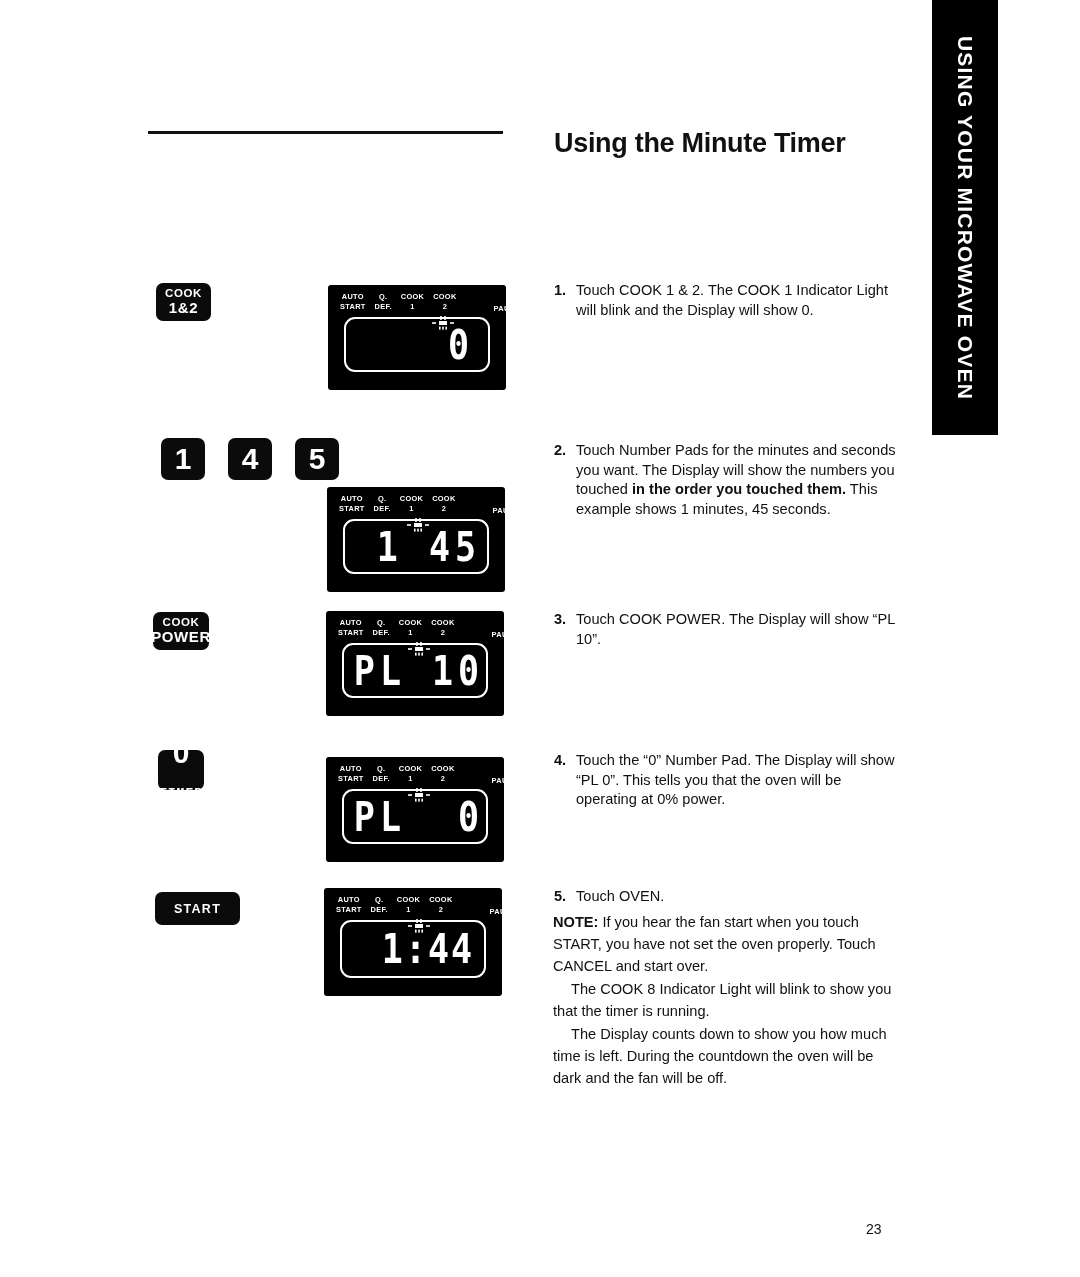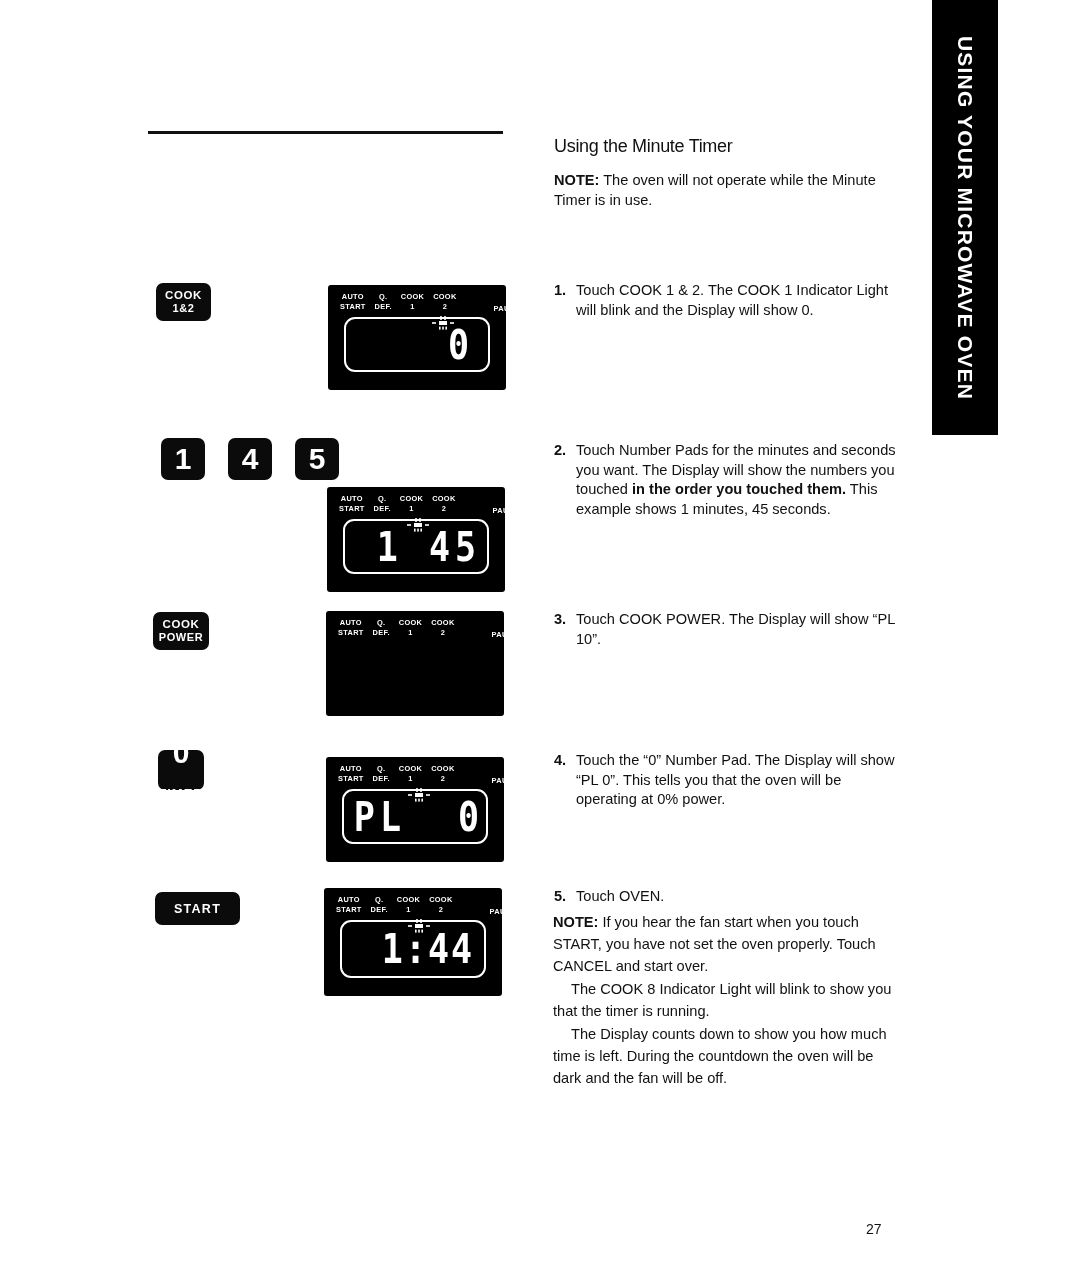--- a/index.html
+++ b/index.html
@@ -32,23 +32,23 @@
   .rule{
     position:absolute;left:148px;top:131px;width:355px;height:3px;
     background:#111;
   }
 
   
   .col-right{
     position:absolute;left:554px;top:120px;width:350px;
   }
   h1.title{
-    margin:16px 0 14px 0;
-    font-size:18px;
-    font-weight:normal;
+    margin:8px 0 14px 0;
+    font-size:27px;
+    font-weight:bold;
     letter-spacing:-0.3px;
     font-family:"Liberation Sans", sans-serif;
   }
   .para{
     font-size:14.6px;
     line-height:19.5px;
     margin:0 0 9px 0;
   }
   .para b{font-weight:bold;}
 
@@ -83,23 +83,23 @@
     border-radius:7px;
     display:flex;flex-direction:column;
     align-items:center;justify-content:center;
     text-align:center;
     font-family:"Liberation Sans", sans-serif;
     font-weight:bold;
     letter-spacing:0.6px;
     line-height:1.12;
   }
   .key .l1{font-size:11.5px;}
-  .key .l2{font-size:11px;}
+  .key .l2{font-size:15px;}
   .key.big .l1{font-size:30px;letter-spacing:0;line-height:1;}
-  .key.big .l2{font-size:13px;letter-spacing:1px;margin-top:19px;}
+  .key.big .l2{font-size:13px;letter-spacing:1px;margin-top:19px;font-family:Liberation Mono, monospace;}
   .key.start .l1{font-size:12.5px;letter-spacing:1.3px;}
 
   
   .panel{
     position:absolute;
     background:#000;
     border-radius:3px;
   }
   .panel .tags{
     position:absolute;left:0;right:0;top:7px;
@@ -247,20 +247,33 @@
       <span>AUTO
 START</span>
       <span>Q.
 DEF.</span>
       <span>COOK
 1</span>
       <span>COOK
 2</span>
       <span class="pause">PAUSE</span>
     </div>
+    <div class="screen">
+      <svg class="blink" style="left:62px;" viewBox="0 0 26 14">
+        <rect x="9" y="5" width="8" height="4" fill="#fff"></rect>
+        <rect x="2" y="6.2" width="4" height="1.6" fill="#fff"></rect>
+        <rect x="20" y="6.2" width="4" height="1.6" fill="#fff"></rect>
+        <rect x="10.2" y="0" width="1.6" height="4" fill="#fff"></rect>
+        <rect x="14.2" y="0" width="1.6" height="4" fill="#fff"></rect>
+        <rect x="9" y="10.6" width="1.6" height="3" fill="#fff"></rect>
+        <rect x="12.2" y="10.6" width="1.6" height="3" fill="#fff"></rect>
+        <rect x="15.4" y="10.6" width="1.6" height="3" fill="#fff"></rect>
+      </svg>
+      <div class="digits" style="padding-left:8px;">PL 10</div>
+    </div>
   </div>
 
   <div class="panel" style="left:326px;top:757px;width:178px;height:105px;">
     <div class="tags">
       <span>AUTO
 START</span>
       <span>Q.
 DEF.</span>
       <span>COOK
 1</span>
@@ -305,21 +318,20 @@
         <rect x="9" y="10.6" width="1.6" height="3" fill="#fff"></rect>
         <rect x="12.2" y="10.6" width="1.6" height="3" fill="#fff"></rect>
         <rect x="15.4" y="10.6" width="1.6" height="3" fill="#fff"></rect>
       </svg>
       <div class="digits" style="padding-left:30px;letter-spacing:2px;">1:44</div>
     </div>
   </div>
 
   <div class="col-right">
     <h1 class="title">Using the Minute Timer</h1>
-    <p class="para"><b>NOTE:</b><span> The oven will not operate while the Minute Timer is in use.</span></p>
   </div>
 
   <div class="step" style="left:554px;top:281px;">
     <span class="num">1.</span>
     <span class="body">Touch COOK 1 &amp; 2. The COOK 1 Indicator Light will blink and the Display will show 0.</span>
   </div>
 
   <div class="step" style="left:554px;top:441px;">
     <span class="num">2.</span>
     <span class="body"><span>Touch Number Pads for the minutes and seconds you want. The Display will show the numbers you touched </span><b>in the order you touched them.</b><span> This example shows 1 minutes, 45 seconds.</span></span>
@@ -339,14 +351,14 @@
     <span class="num">5.</span>
     <span class="body">Touch OVEN.</span>
   </div>
 
   <div class="tail" style="left:553px;top:911px;">
     <p><b>NOTE:</b><span> If you hear the fan start when you touch START, you have not set the oven properly. Touch CANCEL and start over.</span></p>
     <p class="ind">The COOK 8 Indicator Light will blink to show you that the timer is running.</p>
     <p class="ind">The Display counts down to show you how much time is left. During the countdown the oven will be dark and the fan will be off.</p>
   </div>
 
-  <div class="pageno">27</div>
+  <div class="pageno">23</div>
 </div>
 
 </body></html>

